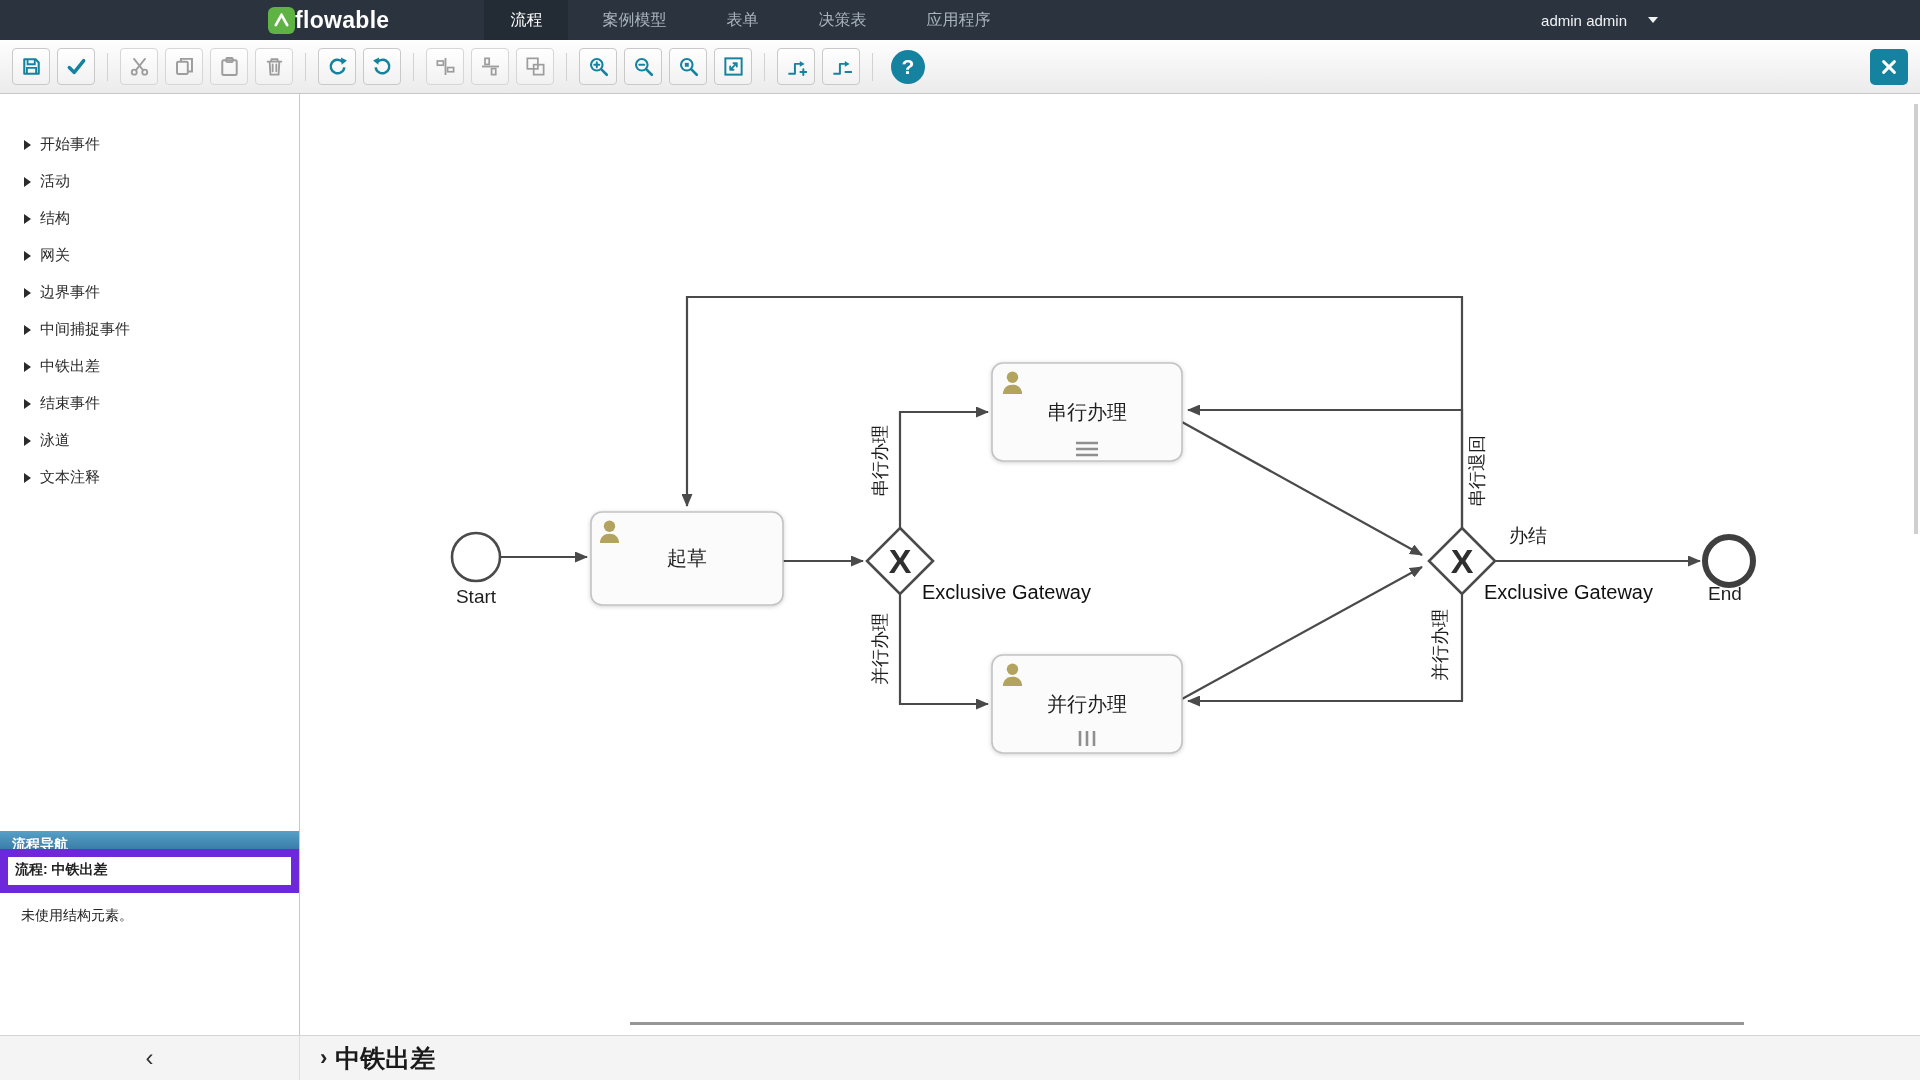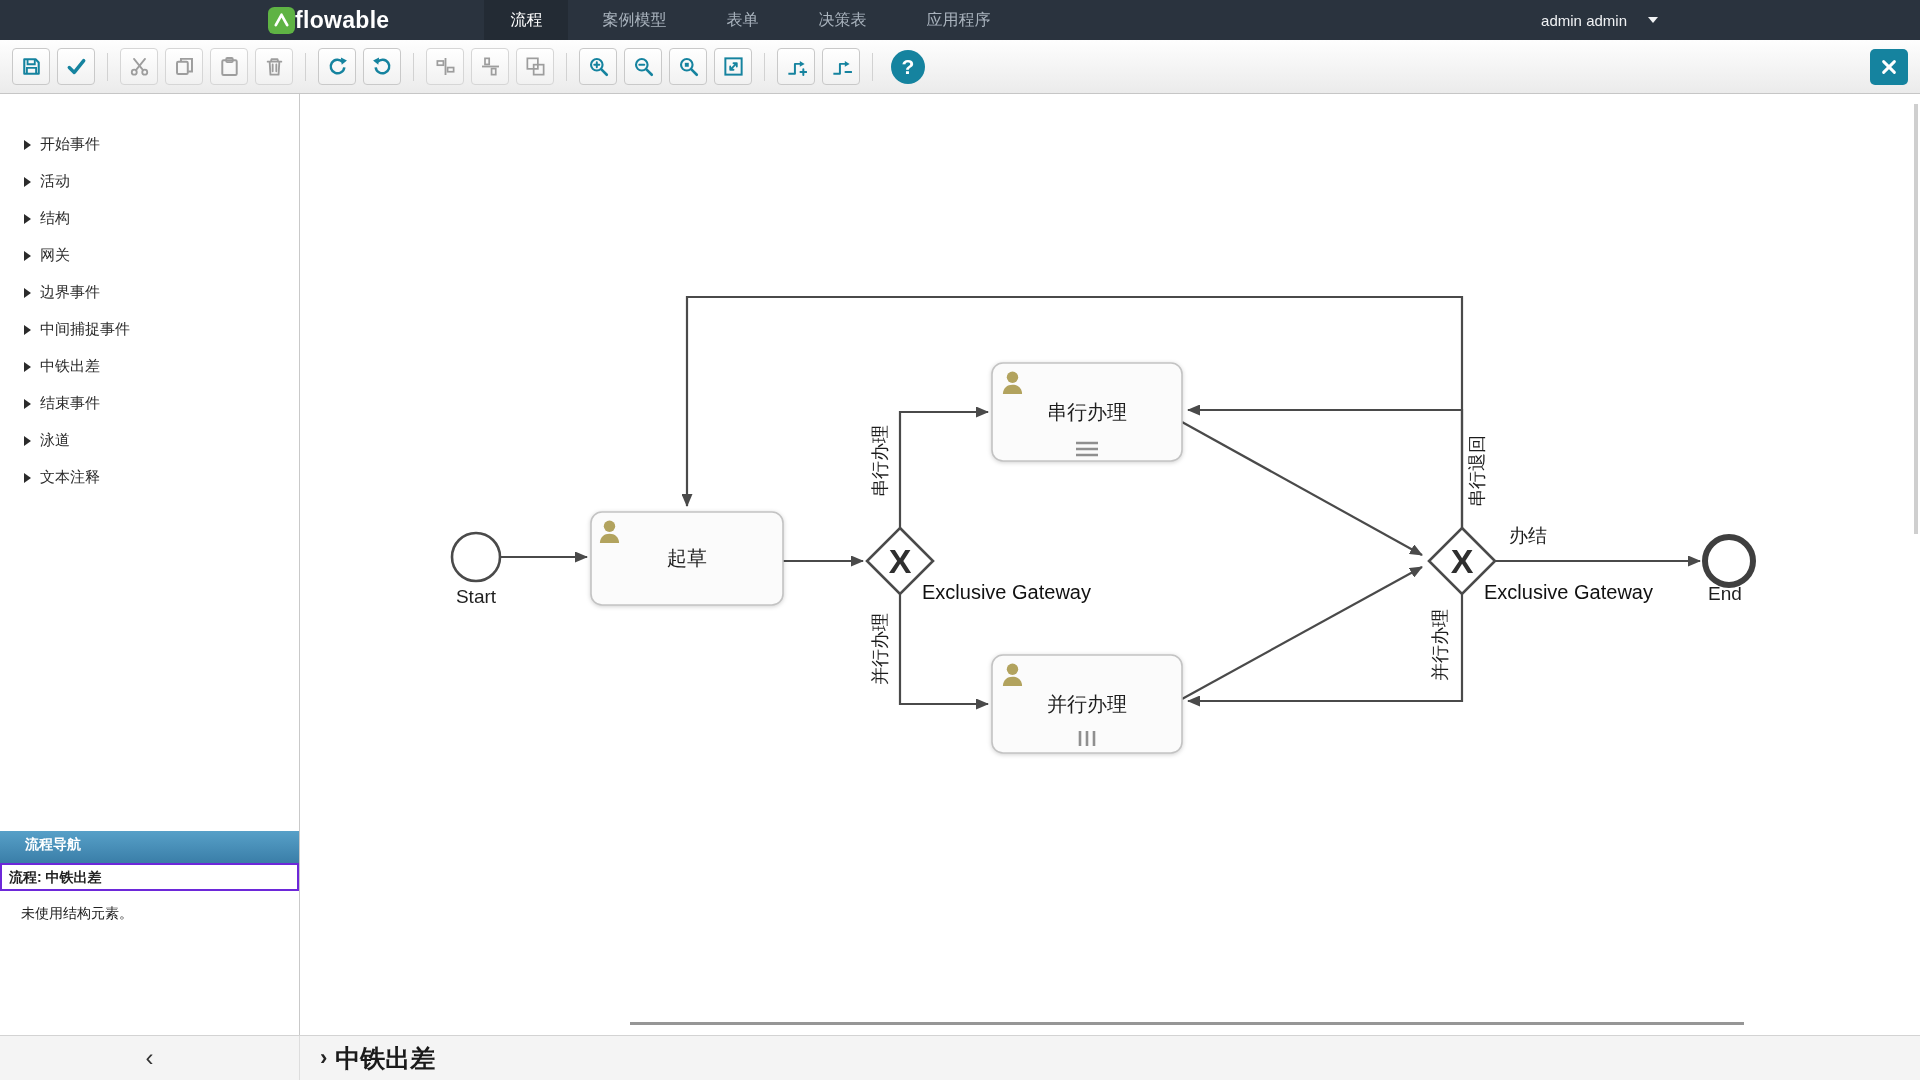--- a/index.html
+++ b/index.html
@@ -39,23 +39,23 @@
   .content { flex:1 1 auto; display:flex; height:941px; }
   .sidebar { width:300px; flex:0 0 300px; background:#ffffff; border-right:1px solid #c9c9c9;
     display:flex; flex-direction:column; }
   .palette { flex:1 1 auto; padding-top:32px; }
   .palette-item { display:flex; align-items:center; gap:9px; padding:9px 0 9px 24px;
     font-size:15px; color:#2b2b2b; cursor:pointer; }
   .tri-right { width:0; height:0; border-left:7px solid #2b2b2b; border-top:5px solid transparent;
     border-bottom:5px solid transparent; flex:0 0 auto; }
 
   .navigator { flex:0 0 204px; display:flex; flex-direction:column; }
-  .nav-header { height:32px; line-height:26px; padding-left:25px; color:#fff; font-size:14px;
+  .nav-header { height:18px; line-height:26px; padding-left:12px; color:#fff; font-size:14px;
     font-weight:bold; background:linear-gradient(#57a0c8,#3a7ea8); }
-  .nav-process { border:2px solid #6d28d9; background:#fff; height:28px; line-height:24px;
+  .nav-process { border:8px solid #6d28d9; background:#fff; height:44px; line-height:24px;
     padding-left:7px; font-size:14px; font-weight:bold; color:#222; cursor:pointer; }
   .nav-note { padding:14px 21px; font-size:14px; color:#222; }
 
   .canvas { position:relative; flex:1 1 auto; background:#ffffff; overflow:hidden; }
   .canvas svg.diagram { position:absolute; left:0; top:0; }
   .task-rect { filter:drop-shadow(0 1px 2px rgba(0,0,0,0.18)); }
   .hscroll-thumb { position:absolute; left:330px; bottom:10px; width:1114px; height:3px; background:#969696; }
   .vscroll-thumb { position:absolute; right:2px; top:10px; width:4px; height:430px; background:#cfcfcf; }
 
   

